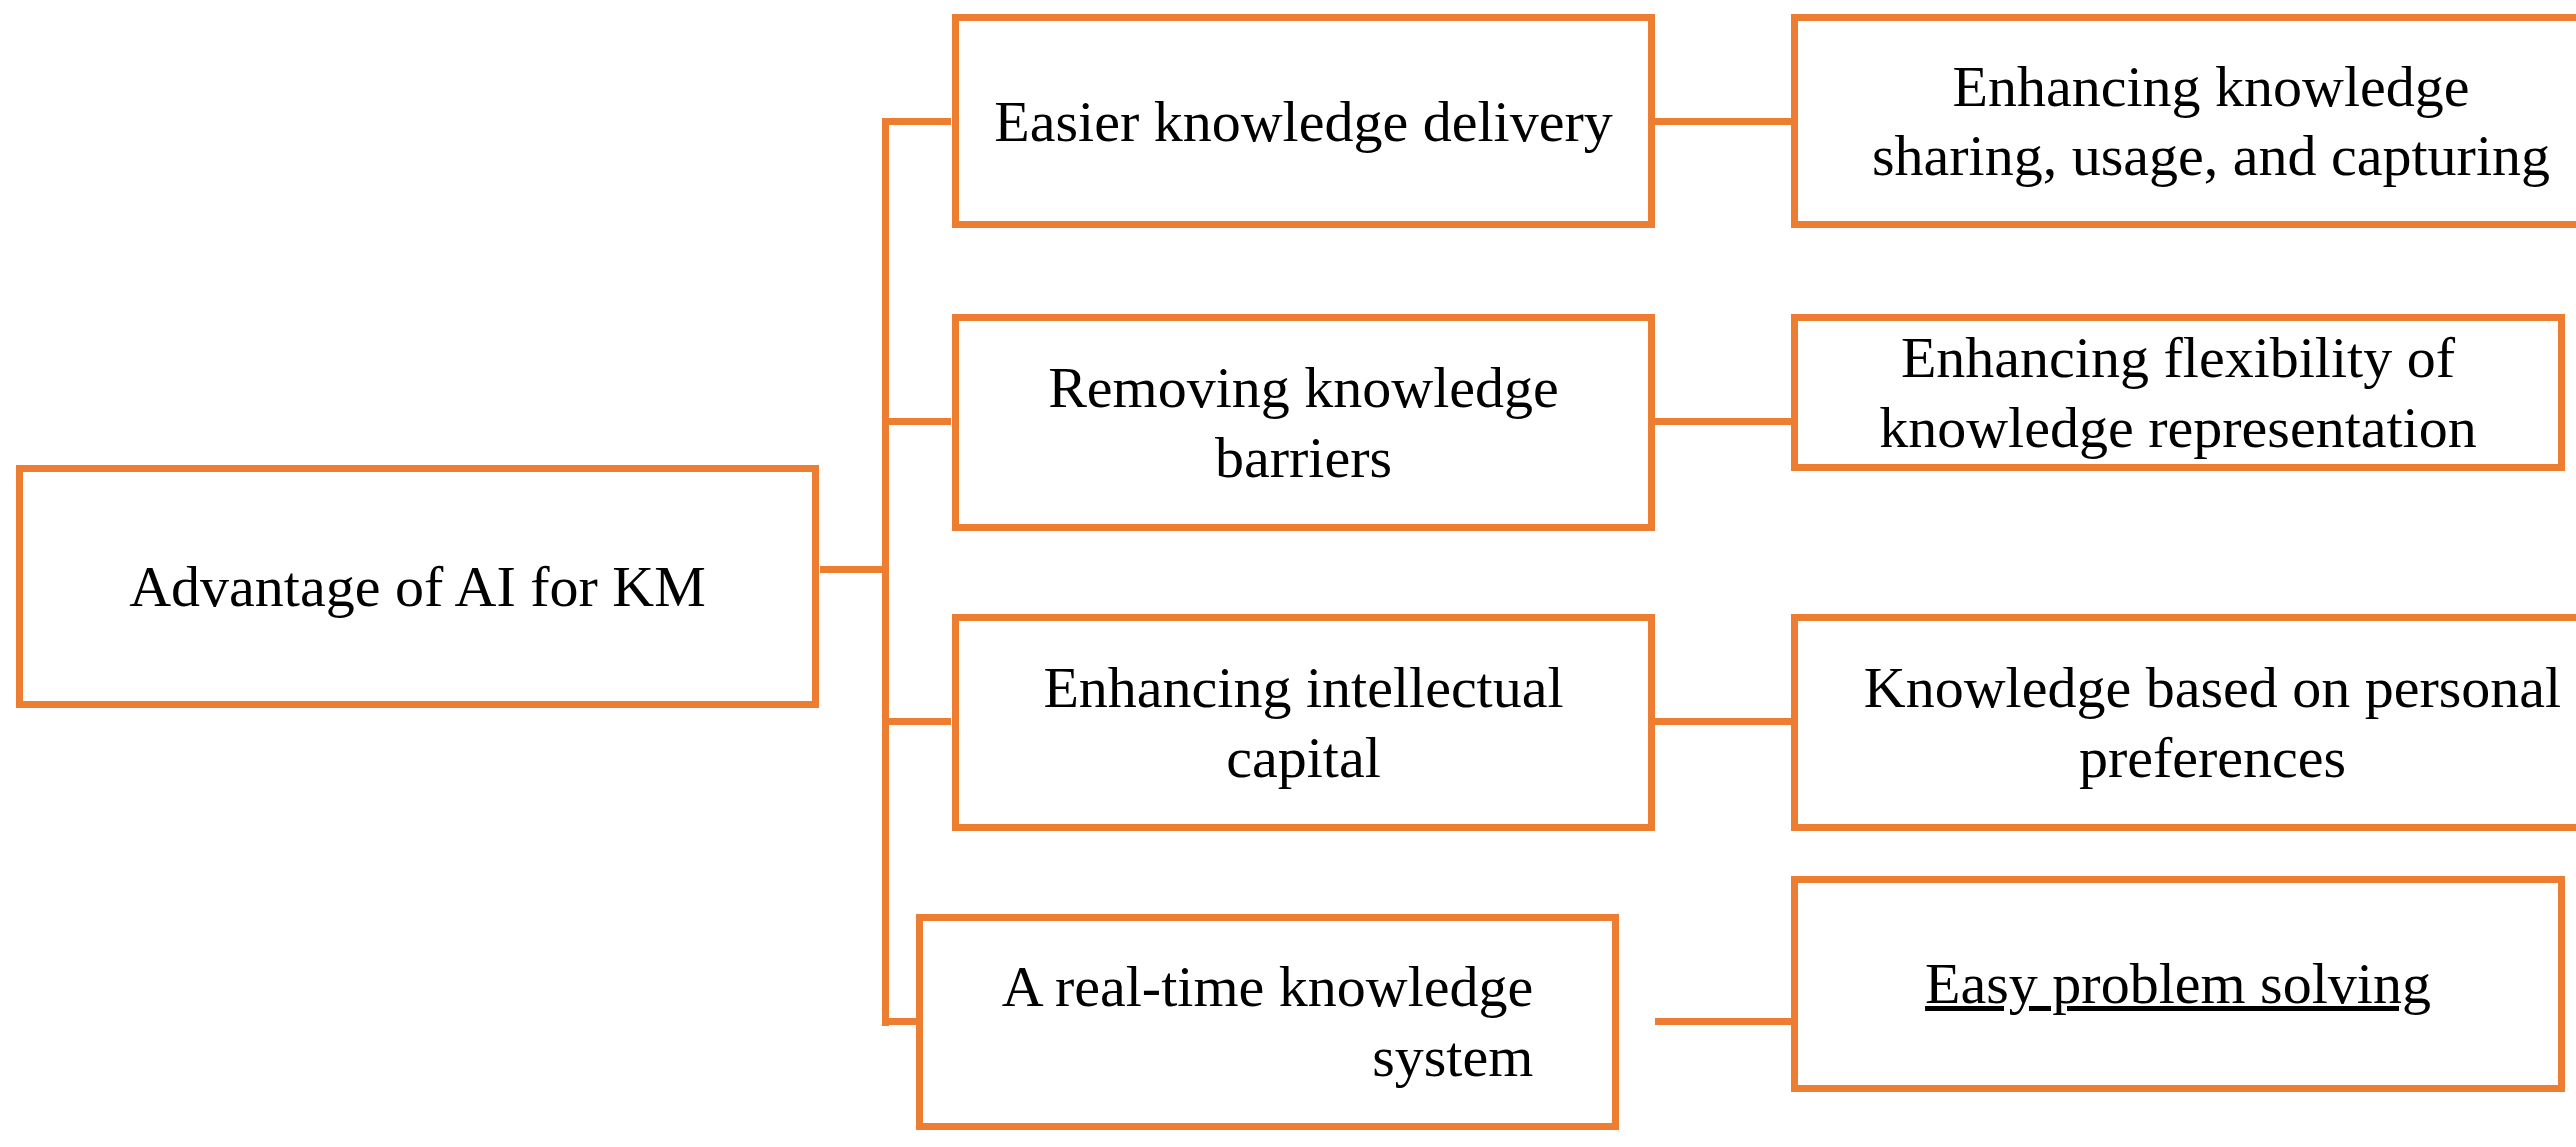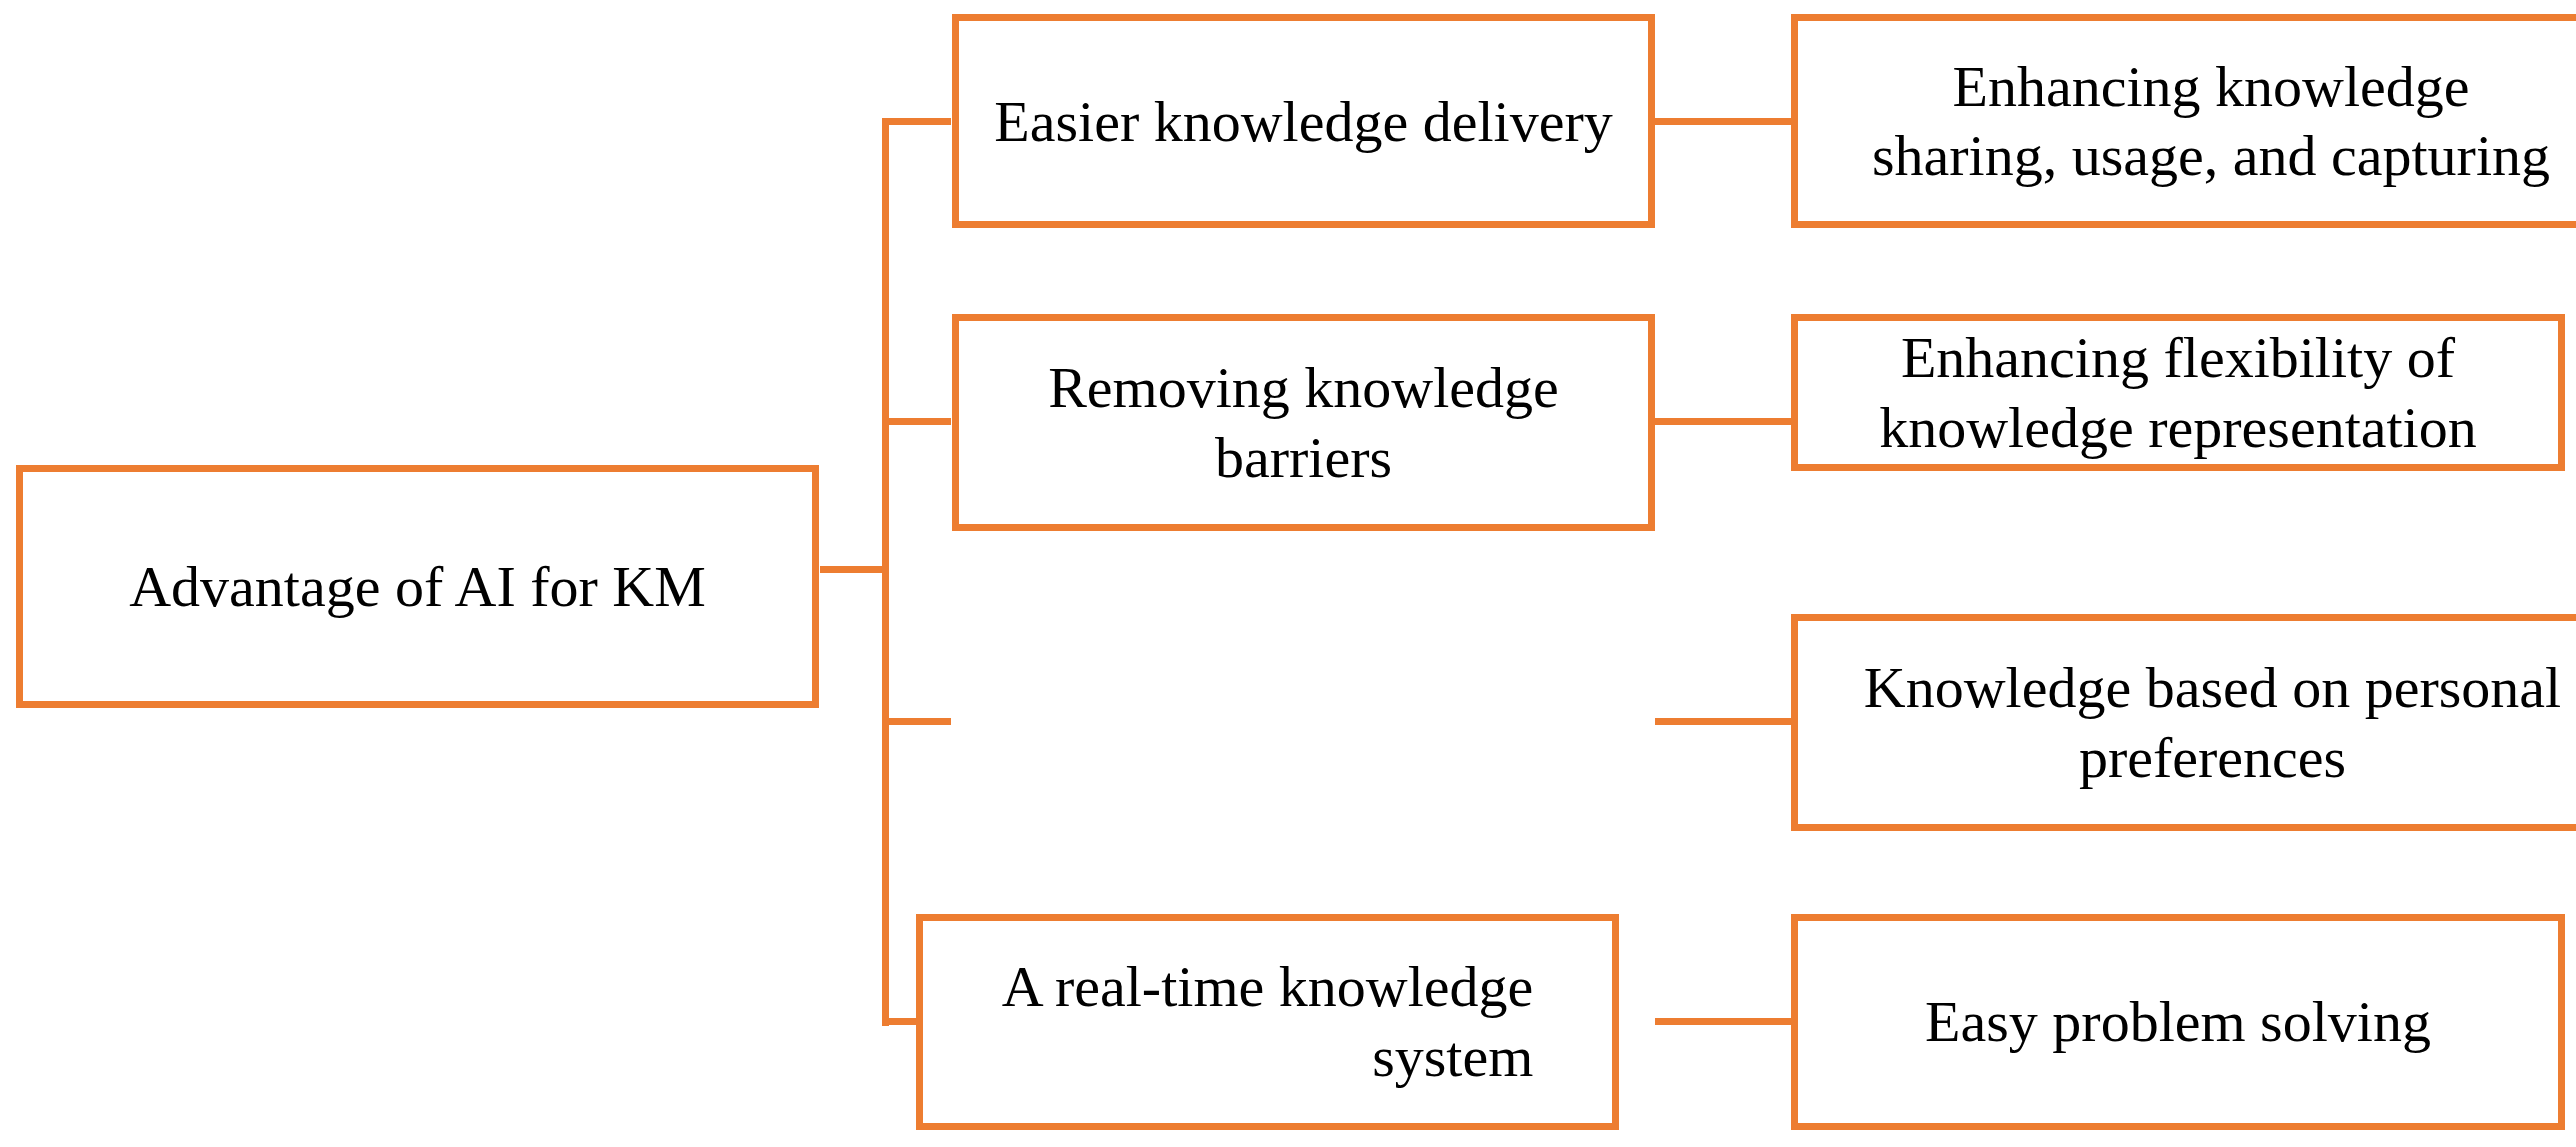--- a/index.html
+++ b/index.html
@@ -39,21 +39,21 @@
   .root-box   { left: 16px;   top: 465px;  width: 803px; height: 243px; }
   
   .adv-1      { left: 952px; top: 14.3px;   width: 703px; height: 214px; font-family: Liberation Serif, serif; }
   .adv-2      { left: 952px; top: 314px;  width: 703px; height: 217px; }
   .adv-3      { left: 952px; top: 614px;  width: 703px; height: 217px; }
   .adv-4      { left: 916px; top: 914px; width: 703px; height: 216px; text-align: right; }
   
   .out-1      { left: 1791px; top: 14.3px;   width: 840px; height: 214px; }
   .out-2      { left: 1791px; top: 314px;  width: 774px; height: 157px; }
   .out-3      { left: 1791px; top: 614px;  width: 843px; height: 217px; }
-  .out-4      { left: 1791px; top: 914px; width: 774px; height: 216px; }
+  .out-4      { left: 1791px; top: 876px; width: 774px; height: 216px; text-decoration: underline; }
   
   .spine      { left: 882px; top: 118px;  width: 7.1px;   height: 908px; }
   .stub-root  { left: 820px; top: 566px;  width: 69px;  height: 7.1px; }
   .stub-l-1   { left: 887px; top: 118px;  width: 64px;   height: 7.1px; }
   .stub-l-2   { left: 887px; top: 418px;  width: 64px;   height: 7.1px; }
   .stub-l-3   { left: 887px; top: 718px; width: 64px;   height: 7.1px; }
   .stub-l-4   { left: 887px; top: 1018px; width: 64px;   height: 7.1px; }
   .stub-r-1   { left: 1655px; top: 118px;  width: 136px;  height: 7.1px; }
   .stub-r-2   { left: 1655px; top: 418px;  width: 136px;  height: 7.1px; }
   .stub-r-3   { left: 1655px; top: 718px; width: 136px;  height: 7.1px; }
@@ -79,20 +79,24 @@
   <div class="line stub-r-3"></div>
   <div class="line stub-r-4"></div>
 
   <div class="box adv-1">
     <span>Easier knowledge delivery</span>
   </div>
   <div class="box adv-2">
     <span>Removing knowledge
 barriers</span>
   </div>
+  <div class="box adv-3">
+    <span>Enhancing intellectual
+capital</span>
+  </div>
   <div class="box adv-4">
     <span>A real-time knowledge
 system</span>
   </div>
 
   <div class="box out-1">
     <span>Enhancing knowledge
 sharing, usage, and capturing</span>
   </div>
   <div class="box out-2">

